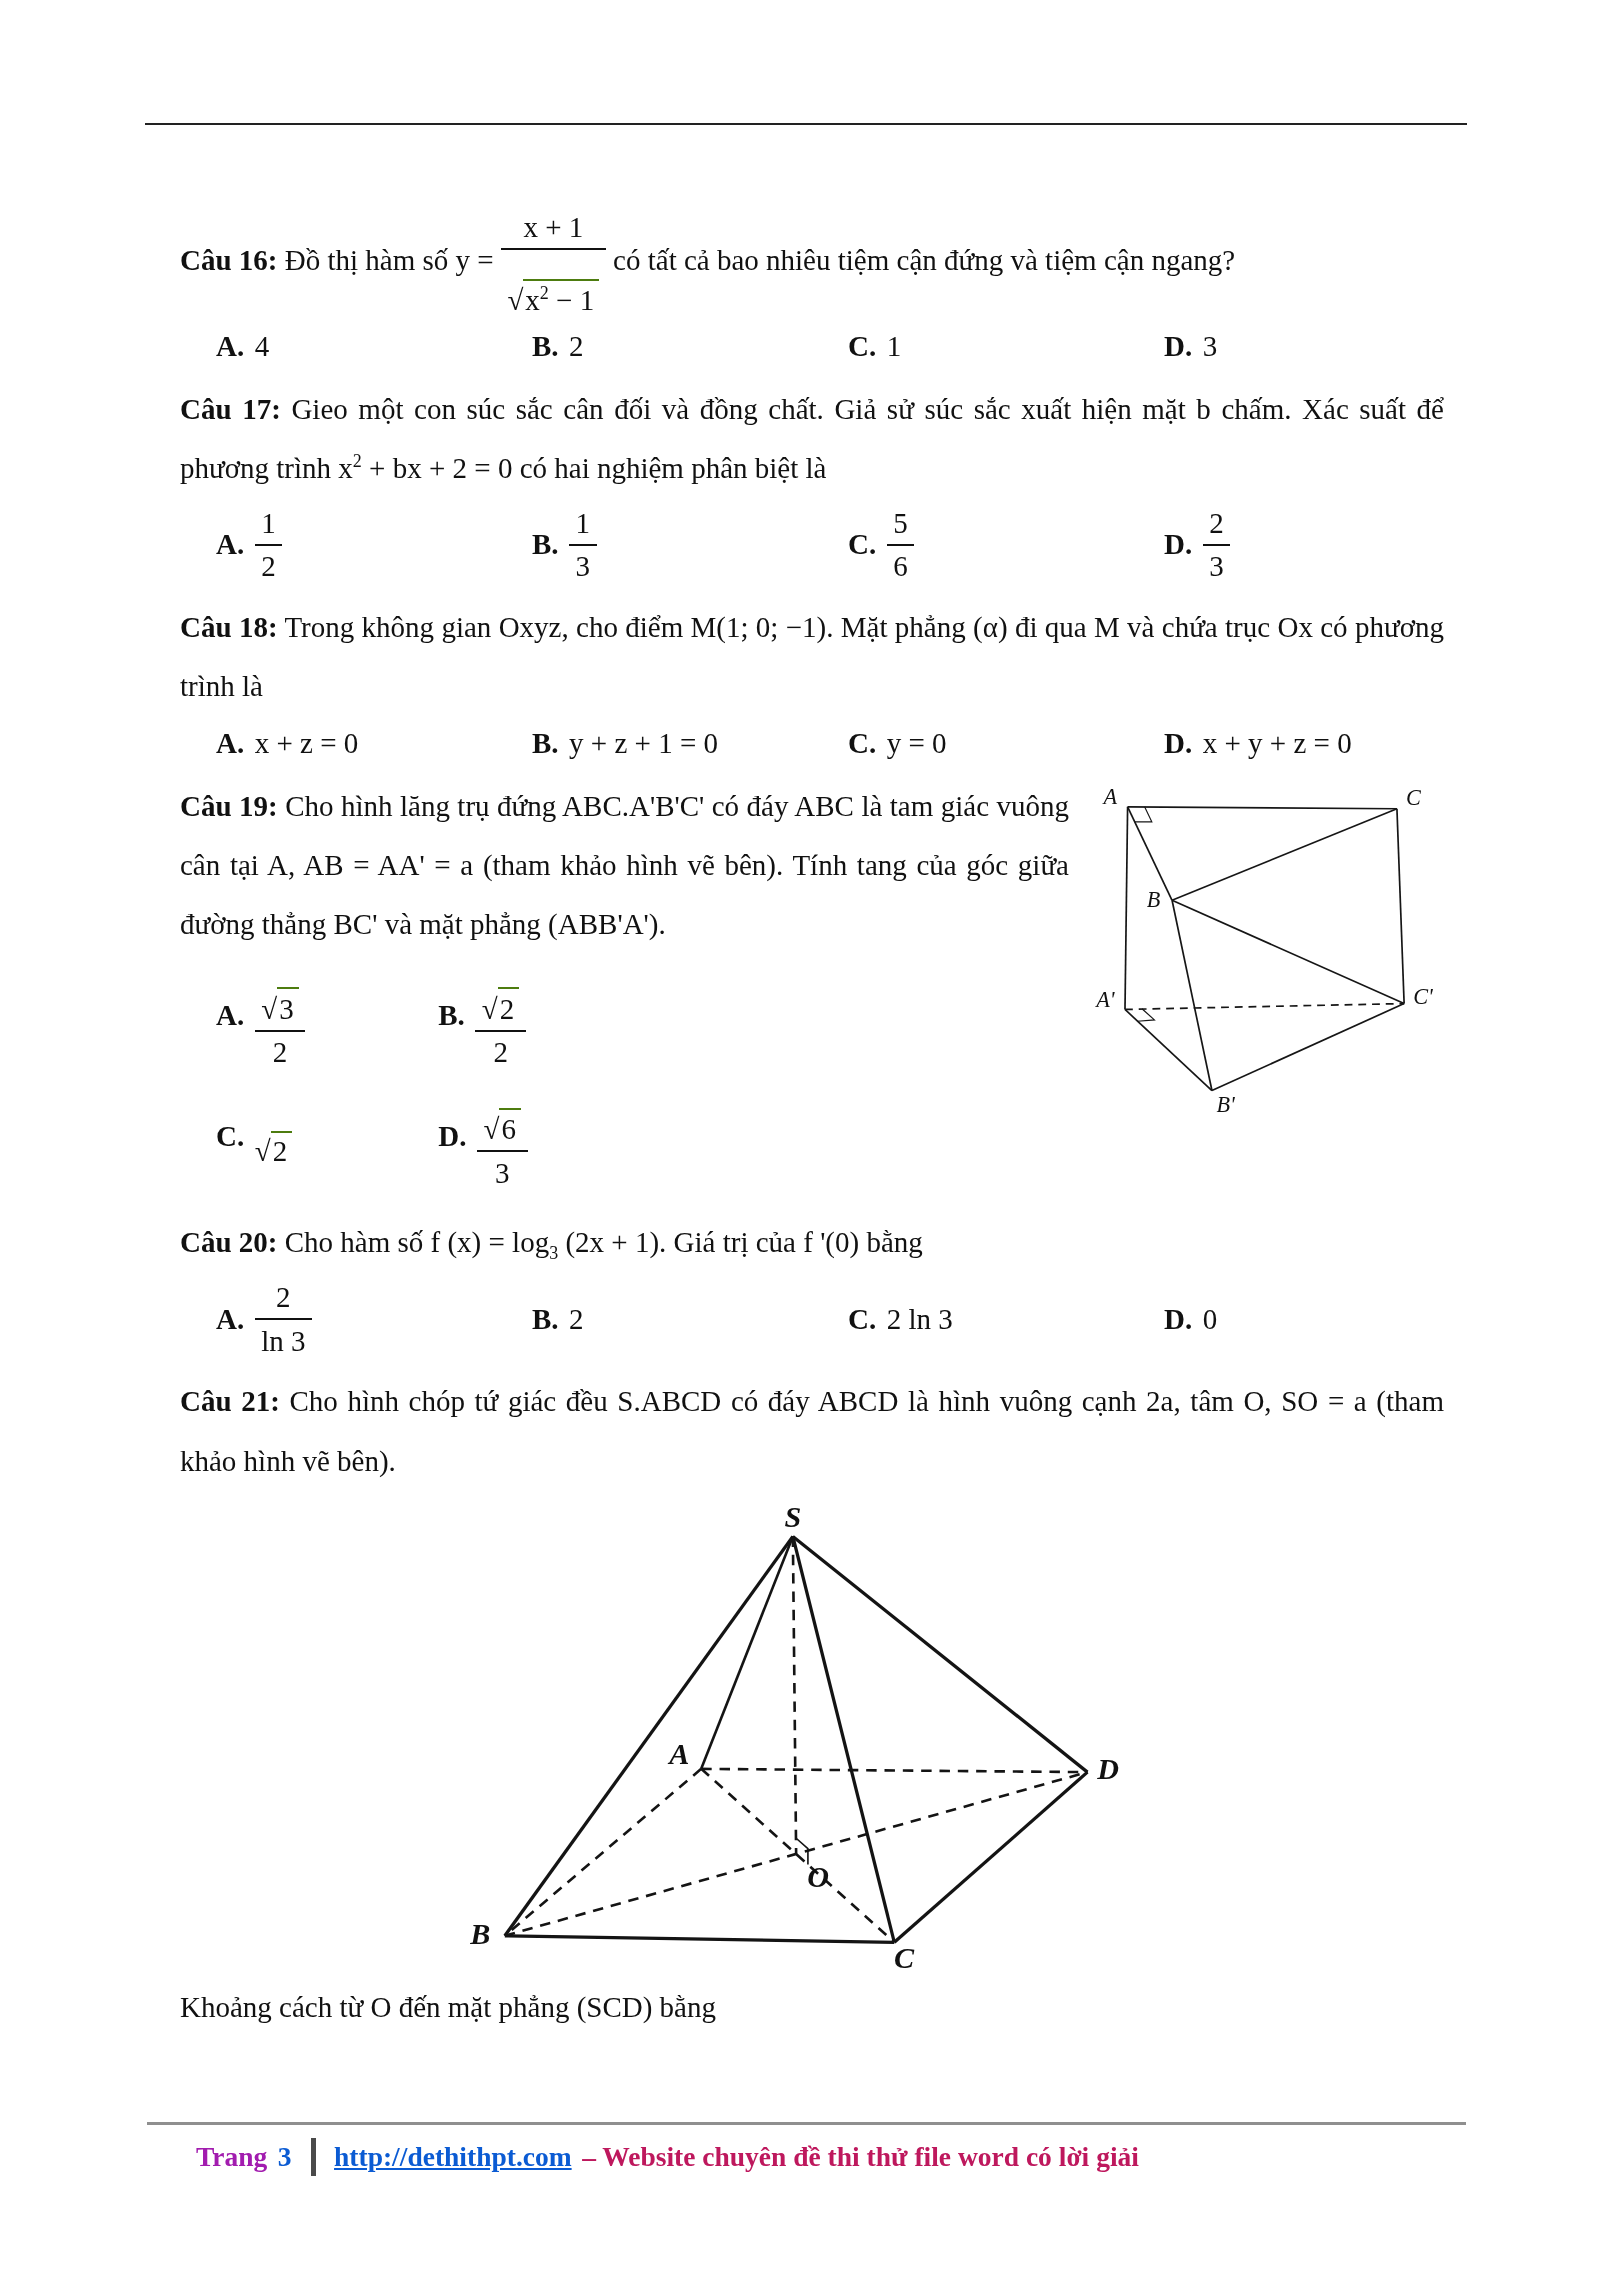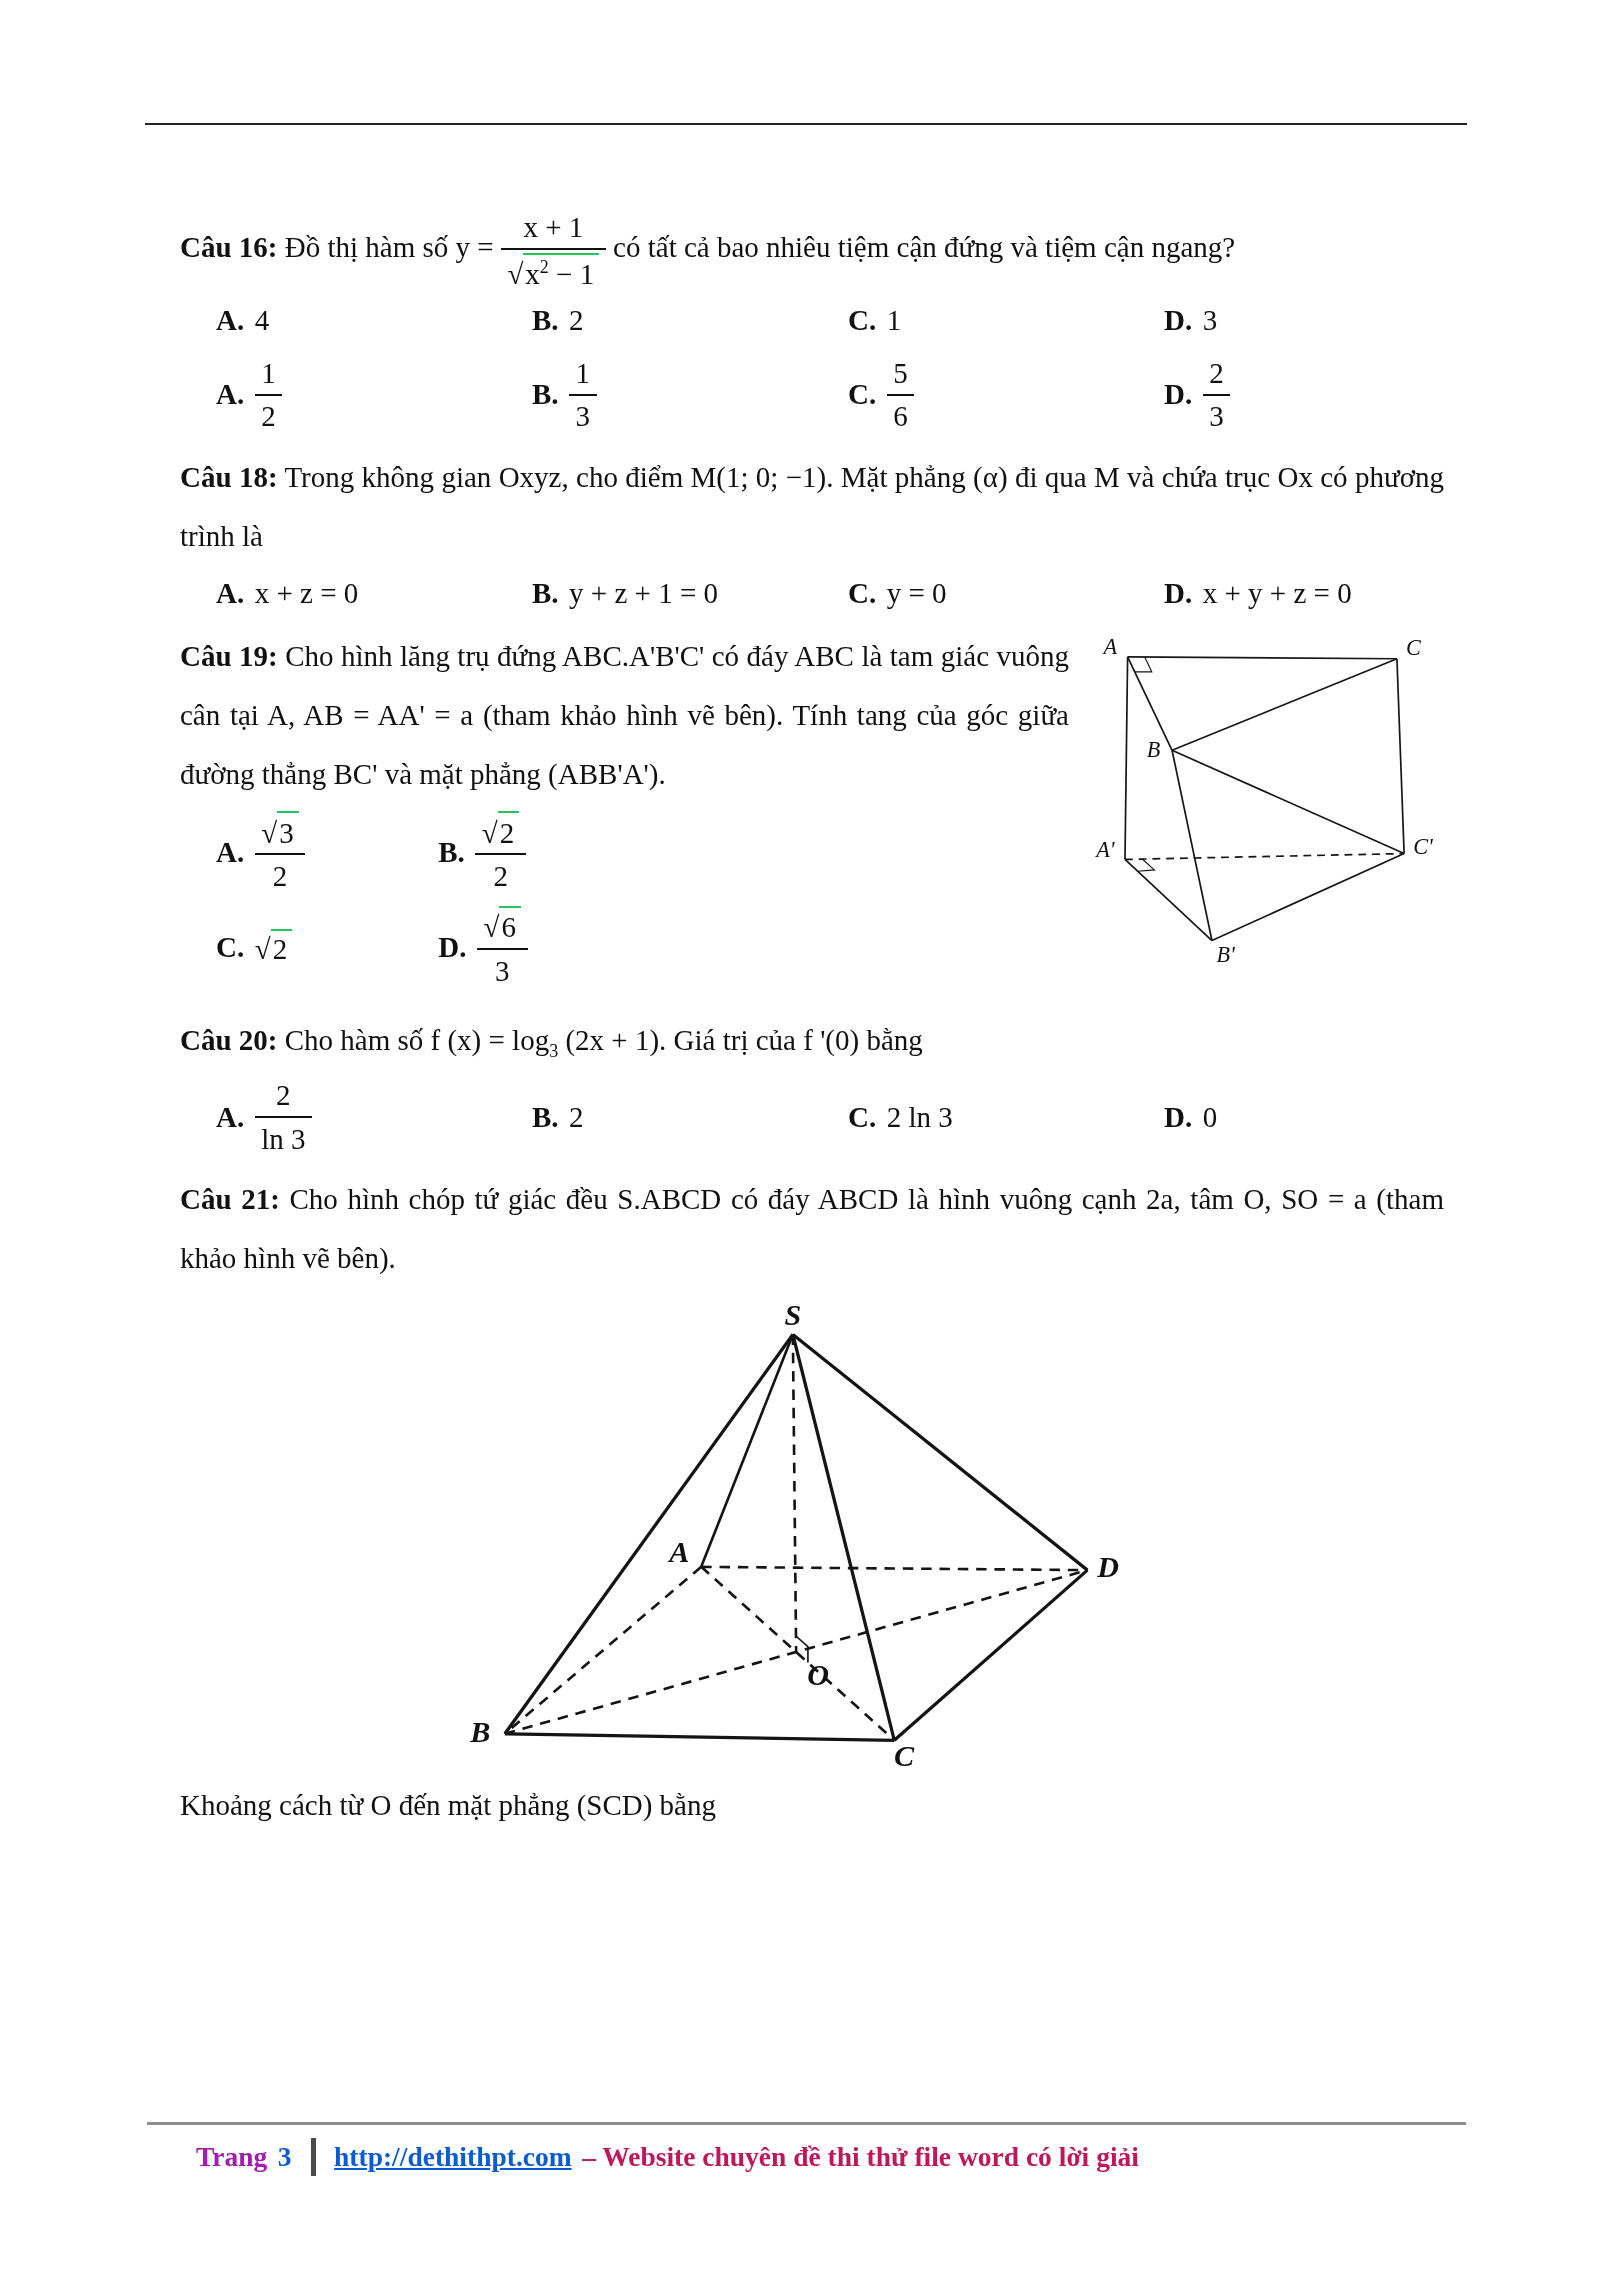--- a/index.html
+++ b/index.html
@@ -17,21 +17,21 @@
 
   .opts { display:grid; grid-template-columns:repeat(4,1fr); margin:5.2px 0 9.2px 0; font-size:29px; }
   .opt { display:flex; align-items:center; gap:10.5px; padding-left:36px; min-height:43px; }
   .okey { font-weight:bold; }
 
   .frac { display:inline-block; vertical-align:middle; text-align:center; line-height:1.25; }
   .fnum { display:block; border-bottom:2px solid #111; padding:1.3px 6.5px 2.6px; }
   .fden { display:block; padding:2.6px 6.5px 1.3px; }
   .sqrt { white-space:nowrap; }
   .sq-sign { display:inline-block; }
-  .sq-body { display:inline-block; border-top:2px solid #22c55e; padding:1.3px 5.2px 0 2px; }
+  .sq-body { display:inline-block; border-top:2px solid #4d7c0f; padding:1.3px 5.2px 0 2px;margin-top:26px; }
   sup { font-size:0.62em; }
   sub { font-size:0.62em; }
 
   .fig-prism { float:right; width:353px; margin:3.9px 0 3.9px 22px; }
   .fig-prism svg { width:353px; height:auto; display:block; }
   .fig-pyramid { width:707px; margin:15.7px auto 6.5px auto; }
   .fig-pyramid svg { width:707px; height:auto; display:block; }
   .figtext { font-family:"Liberation Serif", serif; font-style:italic; fill:#111; }
   .clear { clear:both; }
 
@@ -75,20 +75,26 @@
             <span class="oval">1</span>
           </div>
         <div class="opt">
             <b class="okey">D.</b>
             <span class="oval">3</span>
           </div>
       </div>
     </section>
 
     <section class="qblock">
+      <p class="q">
+        <b class="qlabel">Câu 17:</b>
+        <span>Gieo một con súc sắc cân đối và đồng chất. Giả sử súc sắc xuất hiện mặt b chấm. Xác suất để phương trình</span>
+        <span class="m"><span>x</span><sup>2</sup><span> + bx + 2 = 0</span></span>
+        <span>có hai nghiệm phân biệt là</span>
+      </p>
       <div class="opts">
         <div class="opt">
             <b class="okey">A.</b>
             <span class="frac">
               <span class="fnum">1</span>
               <span class="fden">2</span>
             </span>
           </div>
         <div class="opt">
             <b class="okey">B.</b>

